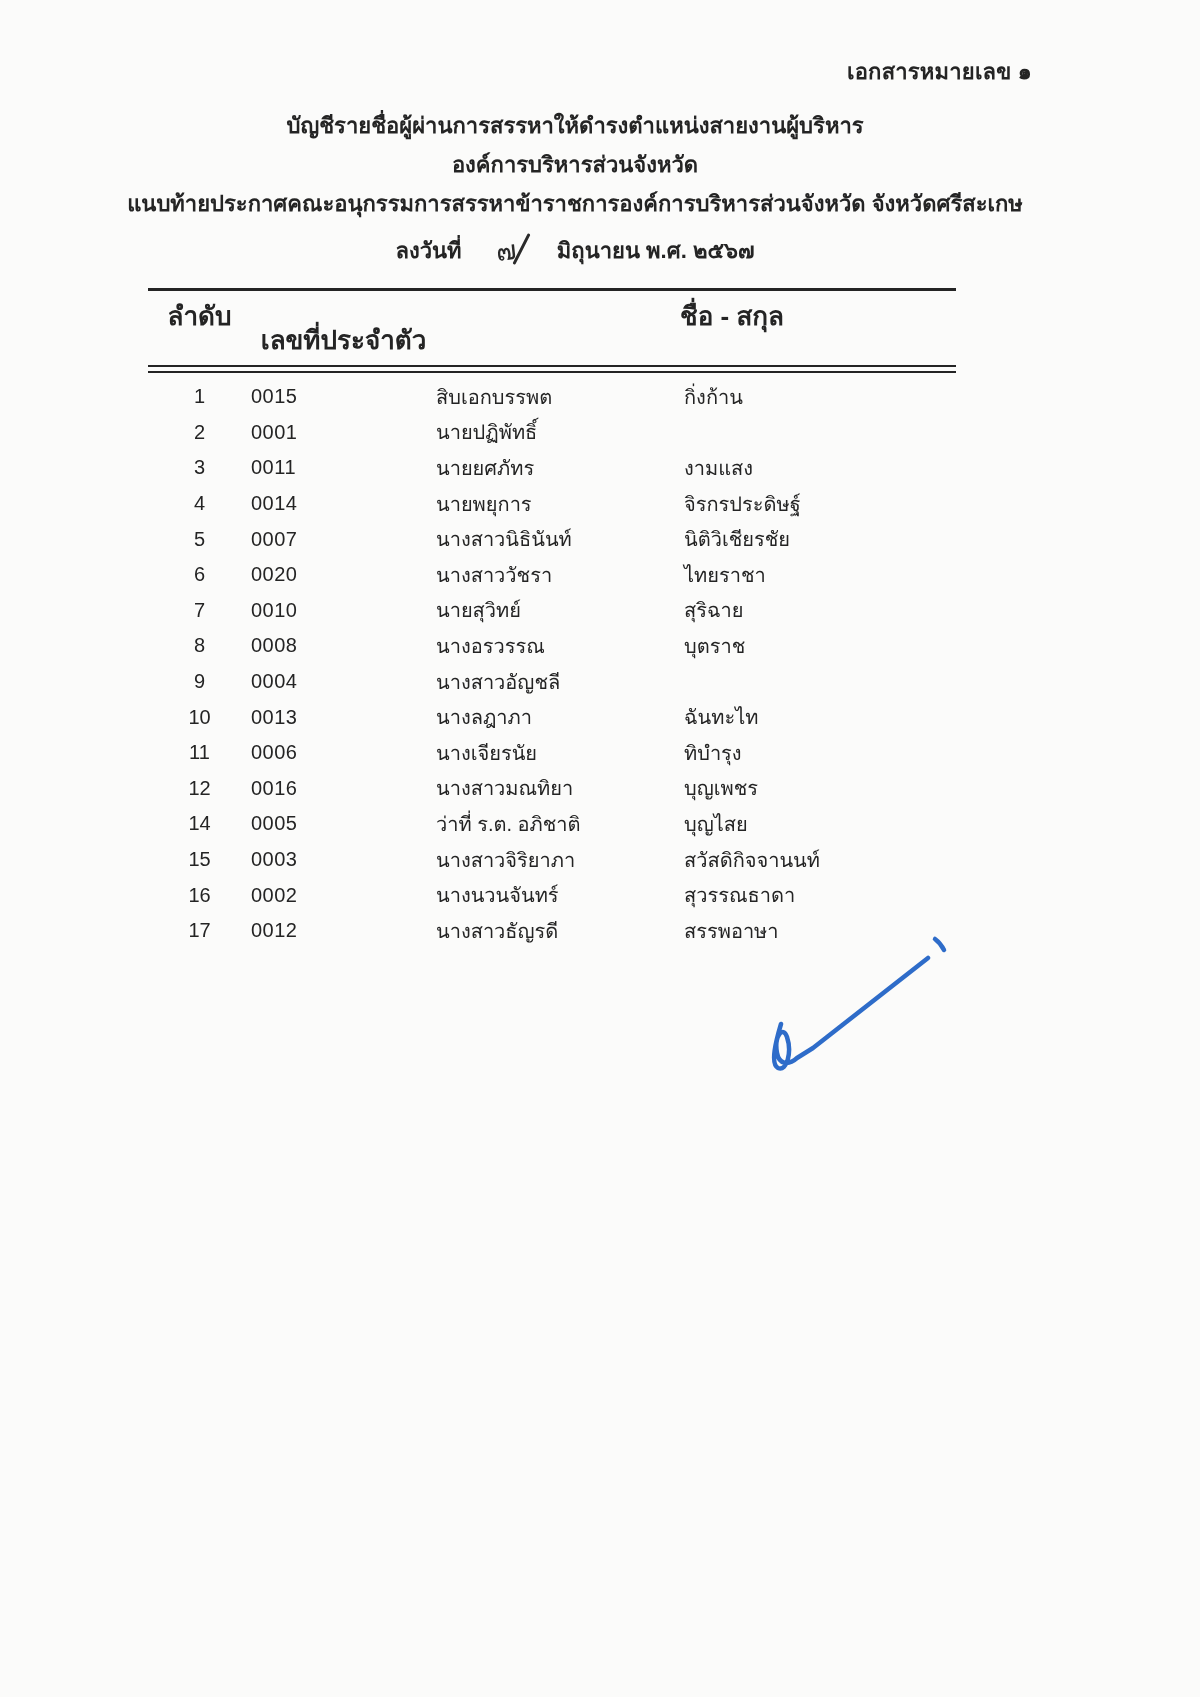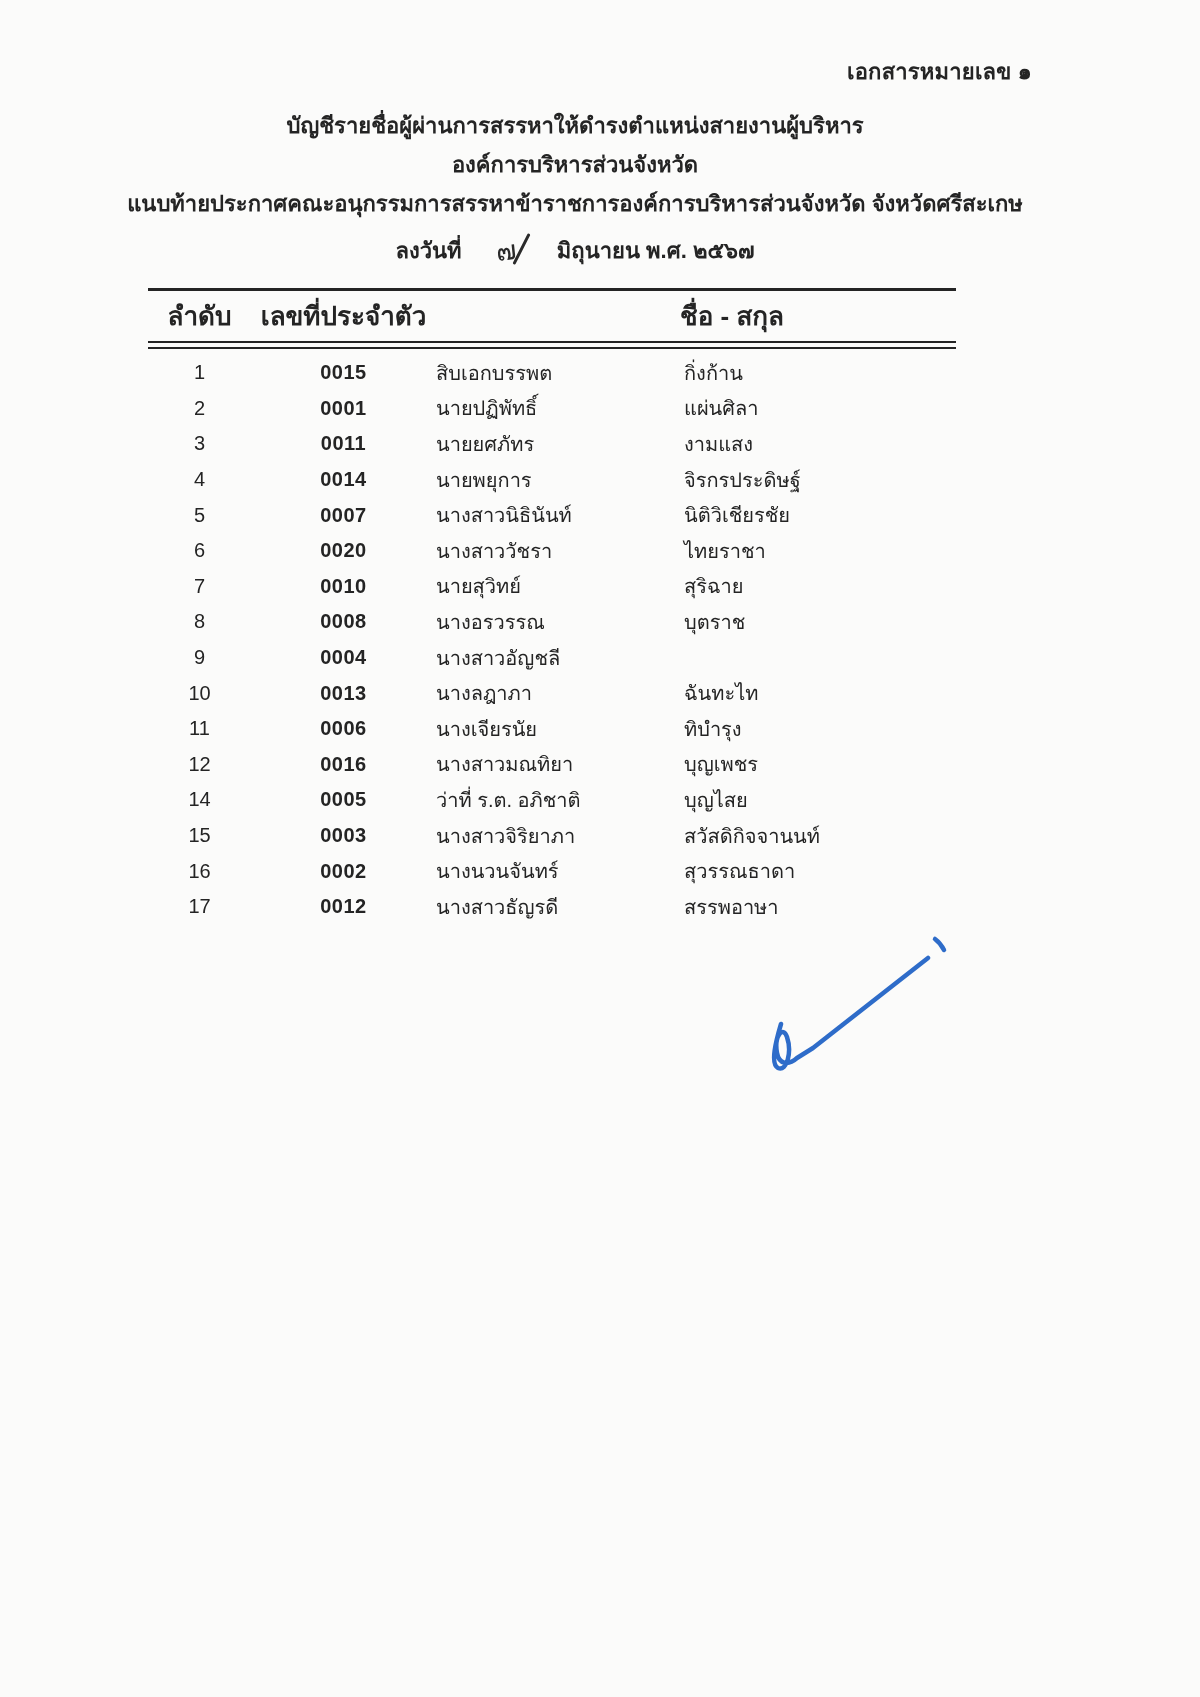--- a/index.html
+++ b/index.html
@@ -30,30 +30,30 @@
     transform:rotate(27deg);margin-left:4px;position:relative;top:8px;border-radius:2px;
   }
   
   .table{position:absolute;left:148px;top:288px;width:808px;}
   .rule-top{height:0;border-top:3px solid #242424;}
   .thead{
     display:grid;grid-template-columns:103px 185px 248px 1fr;
     padding:4px 0 5px;font-size:26px;font-weight:600;color:#242424;
   }
   .h-no{text-align:center;}
-  .h-id{text-align:center;}
+  .h-id{text-align:center;margin-top:24px;}
   .h-name{grid-column:3/5;text-align:center;padding-left:72px;}
   .rule-double{height:4px;border-top:2px solid #242424;border-bottom:2px solid #242424;}
   .tbody{padding-top:6px;}
   .row{
     display:grid;grid-template-columns:103px 185px 248px 1fr;
     height:35.6px;align-items:center;font-size:20px;color:#242424;
   }
   .c-no{text-align:center;}
-  .c-id{text-align:center;letter-spacing:.5px;font-weight:bold;}
+  .c-id{letter-spacing:.5px;}
   .c-first,.c-last{text-align:left;}
   
   .sig{position:absolute;left:730px;top:925px;}
 </style>
 </head>
 <body>
 
 <div class="page">
 
   <div class="docref">เอกสารหมายเลข ๑</div>
@@ -79,21 +79,20 @@
       <div class="row">
           <div class="c-no">1</div>
           <div class="c-id">0015</div>
           <div class="c-first">สิบเอกบรรพต</div>
           <div class="c-last">กิ่งก้าน</div>
         </div>
       <div class="row">
           <div class="c-no">2</div>
           <div class="c-id">0001</div>
           <div class="c-first">นายปฏิพัทธิ์</div>
-          <div class="c-last">แผ่นศิลา</div>
         </div>
       <div class="row">
           <div class="c-no">3</div>
           <div class="c-id">0011</div>
           <div class="c-first">นายยศภัทร</div>
           <div class="c-last">งามแสง</div>
         </div>
       <div class="row">
           <div class="c-no">4</div>
           <div class="c-id">0014</div>

